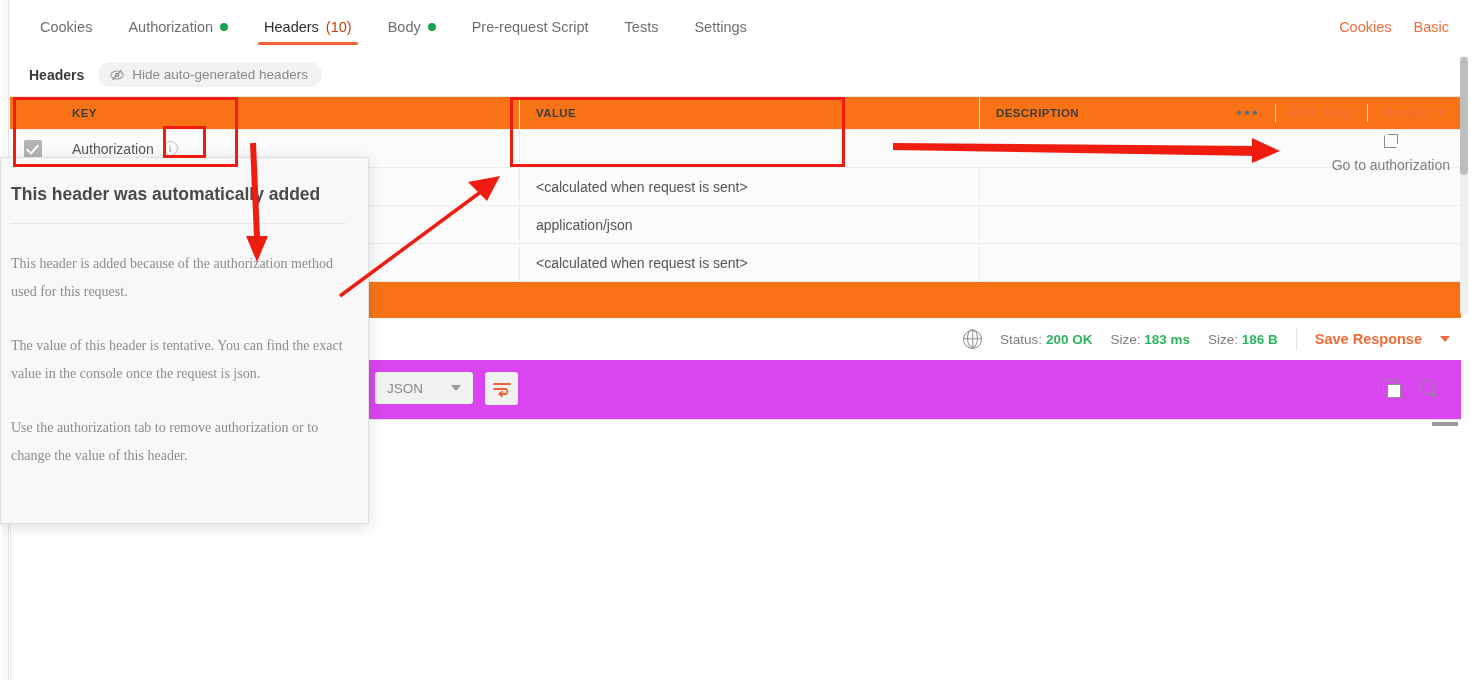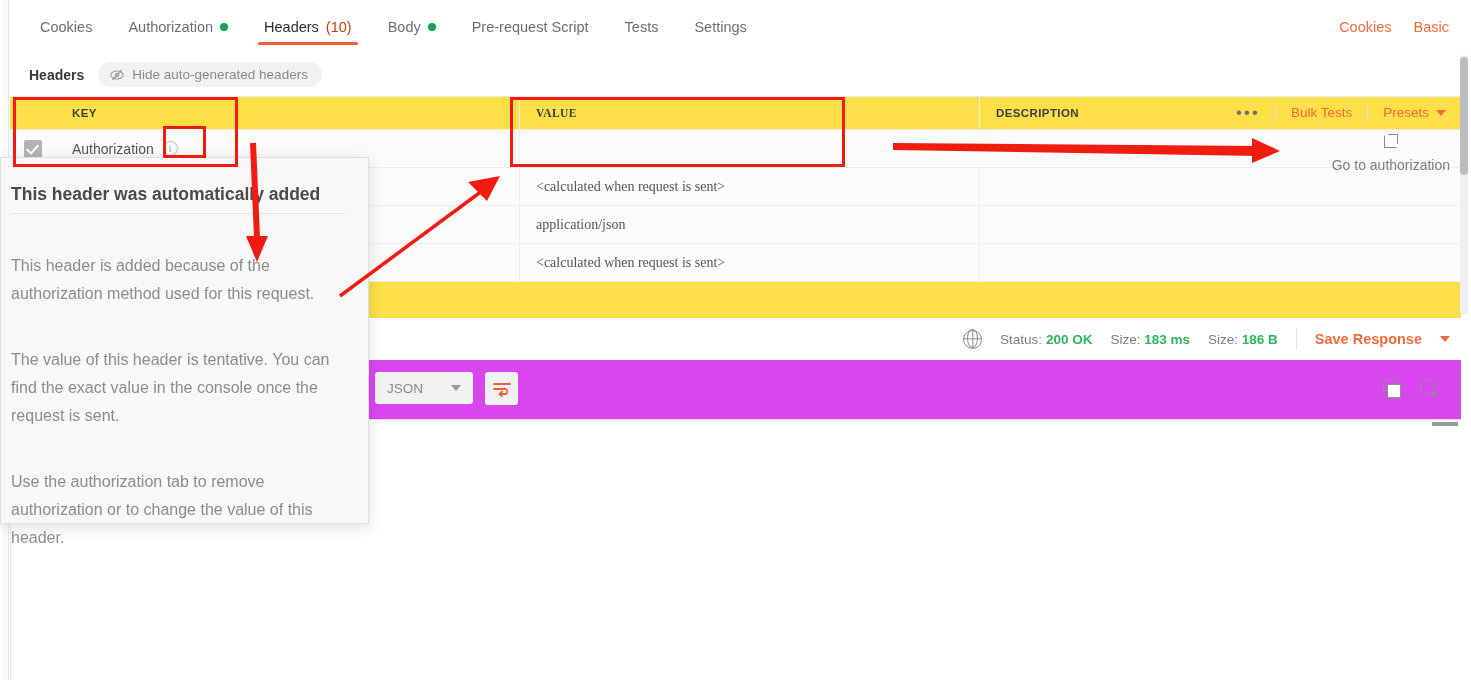--- a/index.html
+++ b/index.html
@@ -71,38 +71,38 @@
   .pill {
     display: flex; align-items: center; gap: 8px;
     background: #f2f2f2; border-radius: 14px;
     padding: 5px 14px 5px 12px;
     font-size: 13.5px; color: #8a8a8a; cursor: pointer;
   }
 
   
   .tbl {
     position: absolute; left: 10px; top: 96px; width: 1451px; height: 222px;
-    background: #fde047;
+    background: #f97316;
     border-top: 1px solid #e8e8e8;
   }
   .trow {
     display: flex; height: 38px; align-items: stretch;
     border-bottom: 1px solid #ededed;
   }
   .trow.head { height: 33px; }
   .cell {
     display: flex; align-items: center;
     border-right: 1px solid #ededed;
     padding: 0 0 0 16px;
     font-size: 14px; color: #555;
     overflow: hidden; white-space: nowrap;
   }
   .c-chk { width: 46px; padding-left: 0; justify-content: center; border-right: none; }
   .c-key { width: 464px; }
-  .c-val { width: 460px; font-family: Liberation Serif, serif; }
+  .c-val { width: 460px; }
   .c-desc { flex: 1 1 auto; border-right: none; }
   .trow.head .cell {
     font-size: 11.5px; font-weight: bold; color: #3d3d3d; letter-spacing: .4px;
   }
   .trow.data { background: #fbfbfb; }
 
   .chk {
     width: 18px; height: 18px; border-radius: 2px;
     background: #b4b4b4; position: relative;
   }
@@ -244,26 +244,26 @@
   .popover {
     position: absolute; left: 0px; top: 157px; width: 369px; height: 367px;
     background: #f8f8f8;
     border: 1px solid #e0e0e0;
     box-shadow: 0 3px 14px rgba(0,0,0,.13);
     padding: 26px 22px 0 9px;
     z-index: 40;
   }
   .pop-title {
     font-size: 17.5px; color: #4a4a4a; font-weight: bold;
-    padding-bottom: 8px; padding-left: 1px;
+    padding-bottom: 18px; padding-left: 1px;
     border-bottom: 1px solid #e6e6e6;
   }
   .pop-p {
-    font-size: 16px; color: #8c8c8c; line-height: 28px;
-    margin-top: 38px; padding-left: 1px;
+    font-size: 14px; color: #8c8c8c; line-height: 28px;
+    margin-top: 26px; padding-left: 1px; font-family: Liberation Serif, serif;
   }
   .pop-p:first-of-type { margin-top: 20px; }
 
   
   .redbox {
     position: absolute; border: 3px solid #f01c10; z-index: 60; pointer-events: none;
   }
   .ann-svg {
     position: absolute; left: 0; top: 0; width: 1471px; height: 680px;
     z-index: 70; pointer-events: none;
@@ -458,21 +458,21 @@
     <div class="body-scroll-top"></div>
   </div>
 
   <div class="vscroll">
     <div class="thumb"></div>
   </div>
 
   <div class="popover">
     <div class="pop-title">This header was automatically added</div>
     <div class="pop-p">This header is added because of the authorization method used for this request.</div>
-    <div class="pop-p">The value of this header is tentative. You can find the exact value in the console once the request is sent.</div>
+    <div class="pop-p">The value of this header is tentative. You can find the exact value in the console once the request is json.</div>
     <div class="pop-p">Use the authorization tab to remove authorization or to change the value of this header.</div>
   </div>
 
   <div class="redbox" style="left:13px; top:97px; width:225px; height:70px;"></div>
   <div class="redbox" style="left:163px; top:126px; width:43px; height:32px;"></div>
   <div class="redbox" style="left:510px; top:97px; width:335px; height:70px;"></div>
 
   <svg class="ann-svg">
 
     <g>

